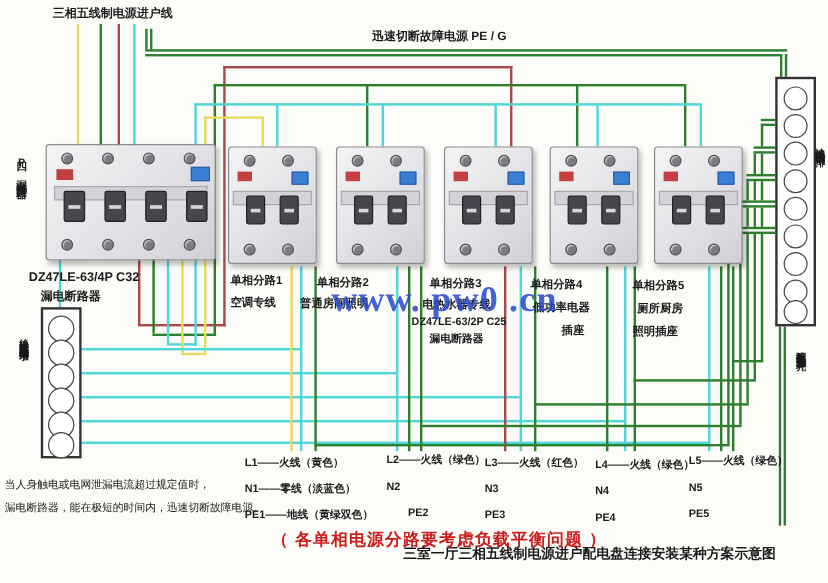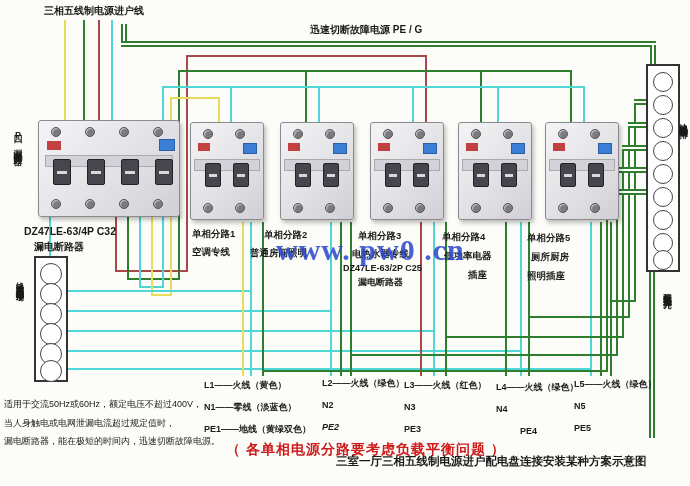--- a/index.html
+++ b/index.html
@@ -243,30 +243,29 @@
 <div class="vt" style="left:678px;top:116px;font-size:8.5px;letter-spacing:1px;">地线接线端子铜排</div>
 <div class="vt" style="left:662px;top:286px;font-size:8.5px;letter-spacing:1px;">接配电箱金属外壳</div>
 
 <div class="wm">www. pw0 .cn</div>
 
 <div class="legend" style="left:204px;top:379px;">L1——火线（黄色）</div>
 <div class="legend" style="left:204px;top:401px;">N1——零线（淡蓝色）</div>
 <div class="legend" style="left:204px;top:423px;">PE1——地线（黄绿双色）</div>
 <div class="legend" style="left:322px;top:377px;">L2——火线（绿色）</div>
 <div class="legend" style="left:322px;top:400px;">N2</div>
-<div class="legend" style="left:322px;top:422px;font-style:italic;">PE2</div>
+<div class="legend" style="left:340px;top:422px;">PE2</div>
 <div class="legend" style="left:404px;top:379px;">L3——火线（红色）</div>
 <div class="legend" style="left:404px;top:402px;">N3</div>
 <div class="legend" style="left:404px;top:424px;">PE3</div>
 <div class="legend" style="left:496px;top:381px;">L4——火线（绿色）</div>
 <div class="legend" style="left:496px;top:404px;">N4</div>
-<div class="legend" style="left:520px;top:426px;">PE4</div>
+<div class="legend" style="left:496px;top:426px;">PE4</div>
 <div class="legend" style="left:574px;top:378px;">L5——火线（绿色）</div>
 <div class="legend" style="left:574px;top:401px;">N5</div>
 <div class="legend" style="left:574px;top:423px;">PE5</div>
 
 <div class="note">（  各单相电源分路要考虑负载平衡问题  ）</div>
 <div class="ftitle">三室一厅三相五线制电源进户配电盘连接安装某种方案示意图</div>
 <div class="desc">
-  <div>适用于交流50Hz或60Hz，额定电压不超过400V，</div>
   <div>当人身触电或电网泄漏电流超过规定值时，</div>
   <div>漏电断路器，能在极短的时间内，迅速切断故障电源。</div>
 </div>
 
 </body></html>

